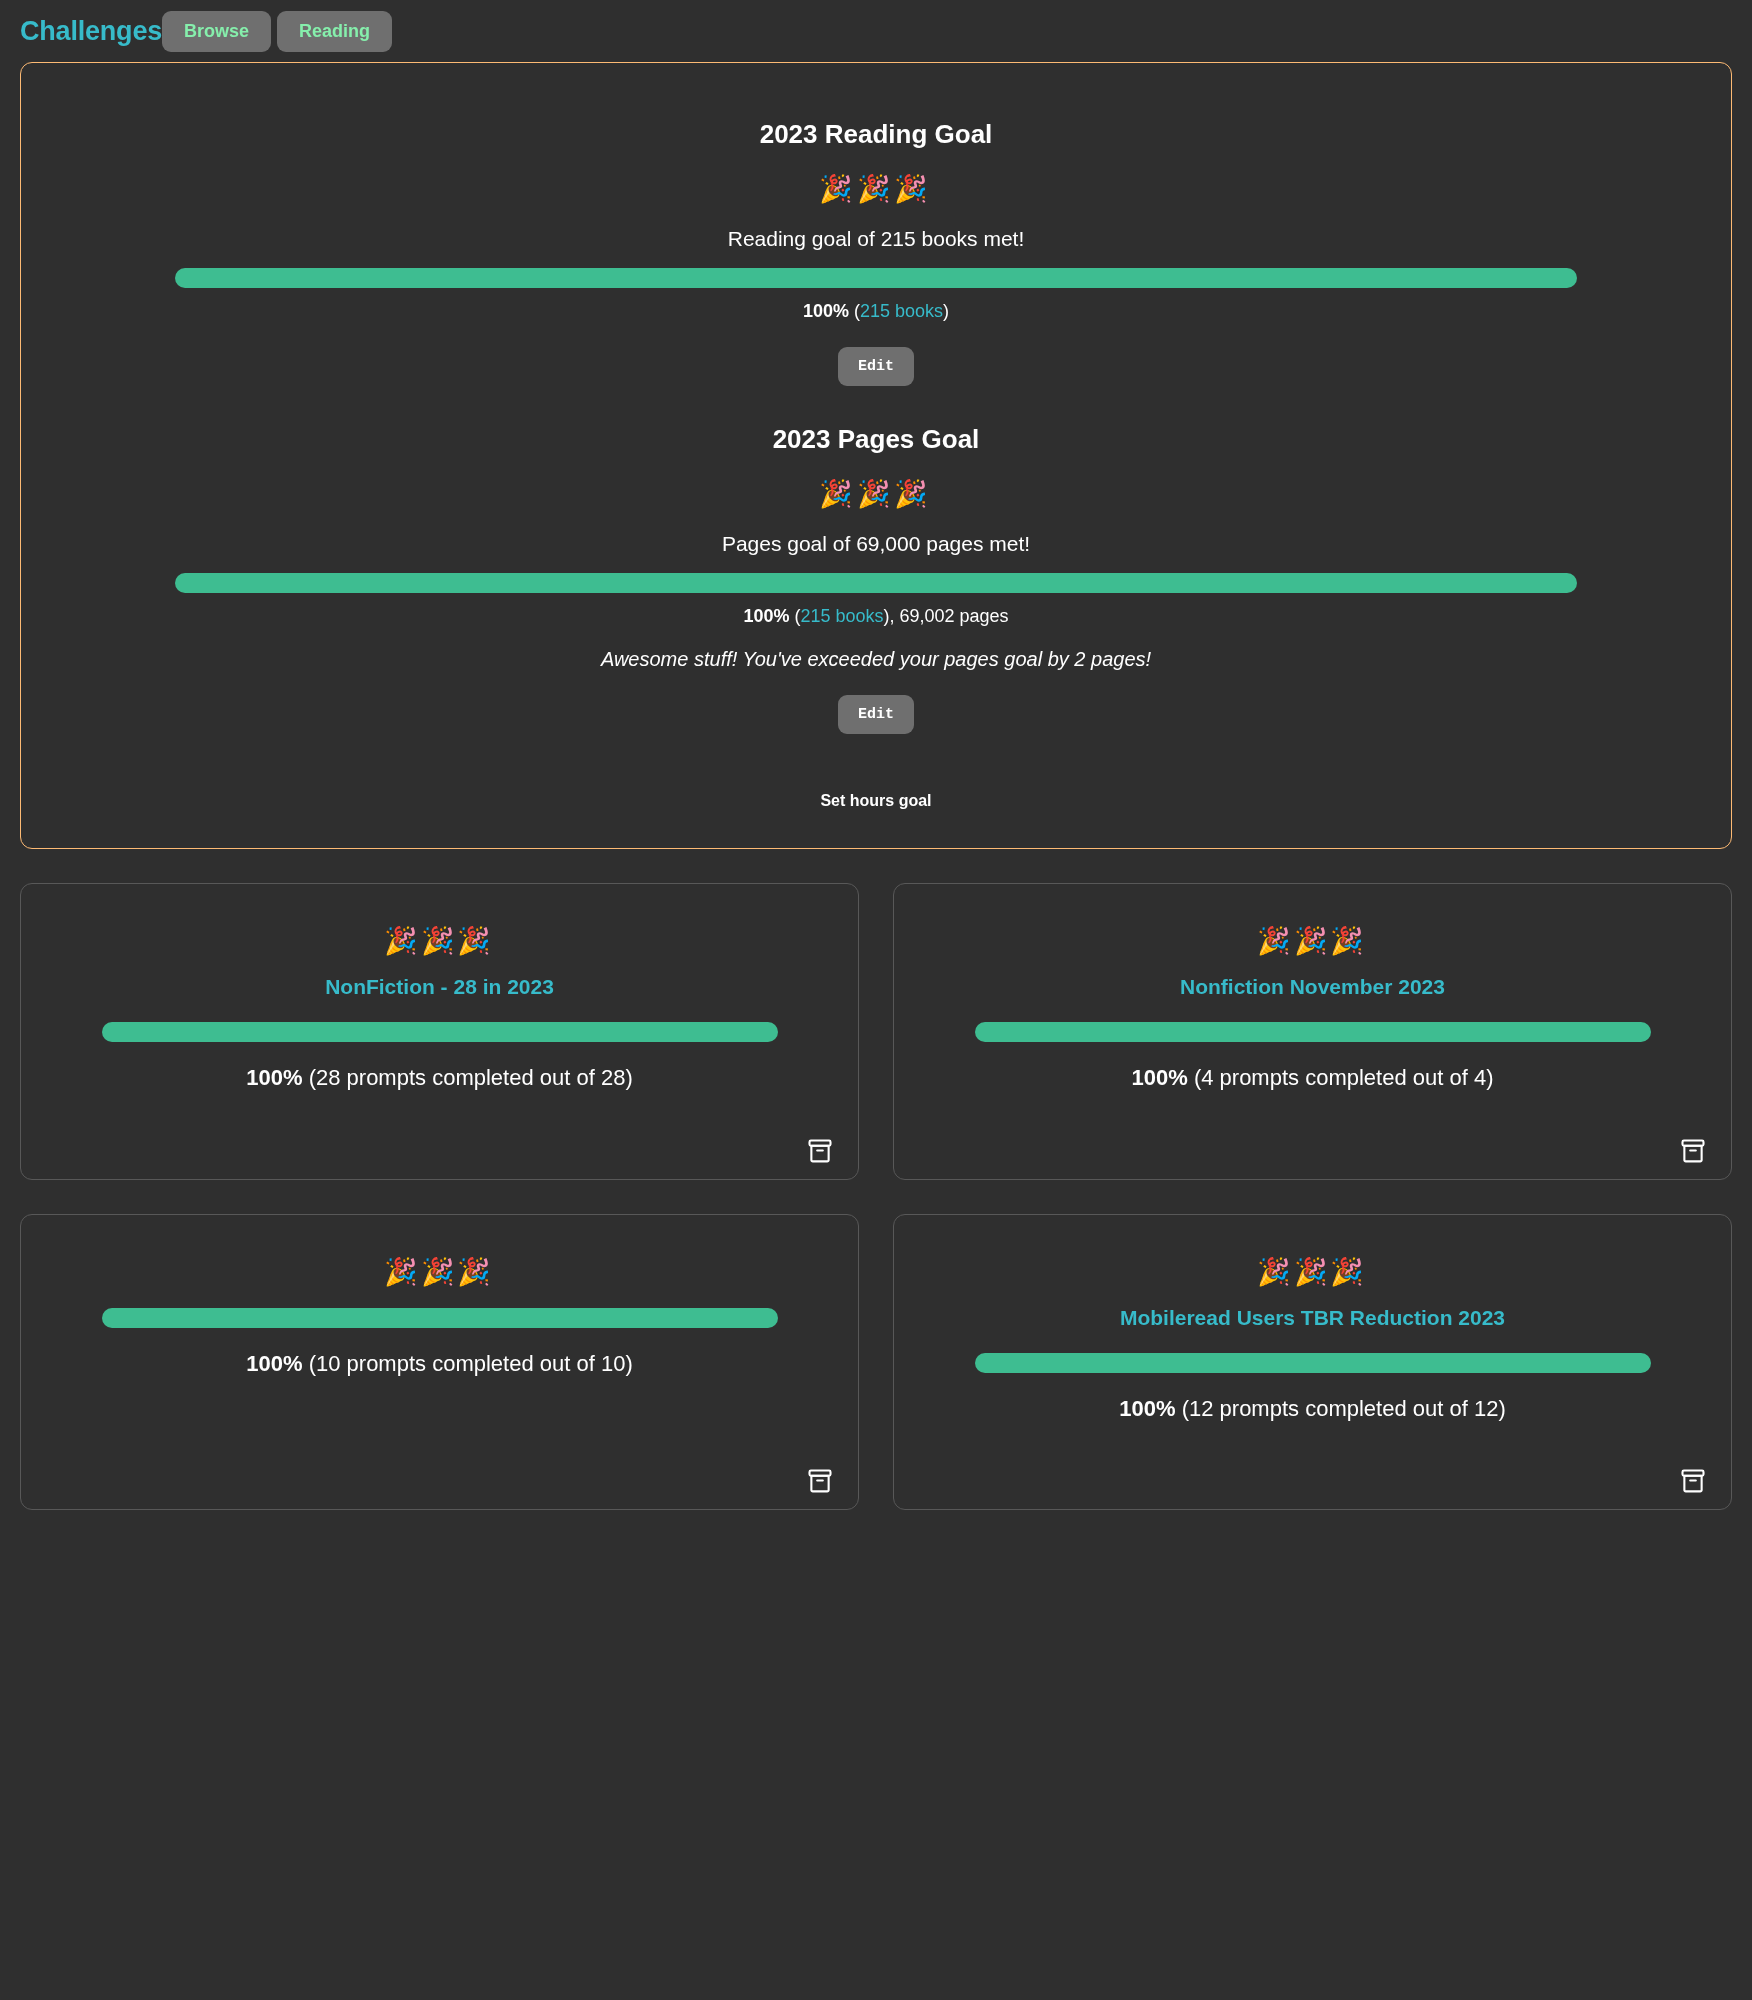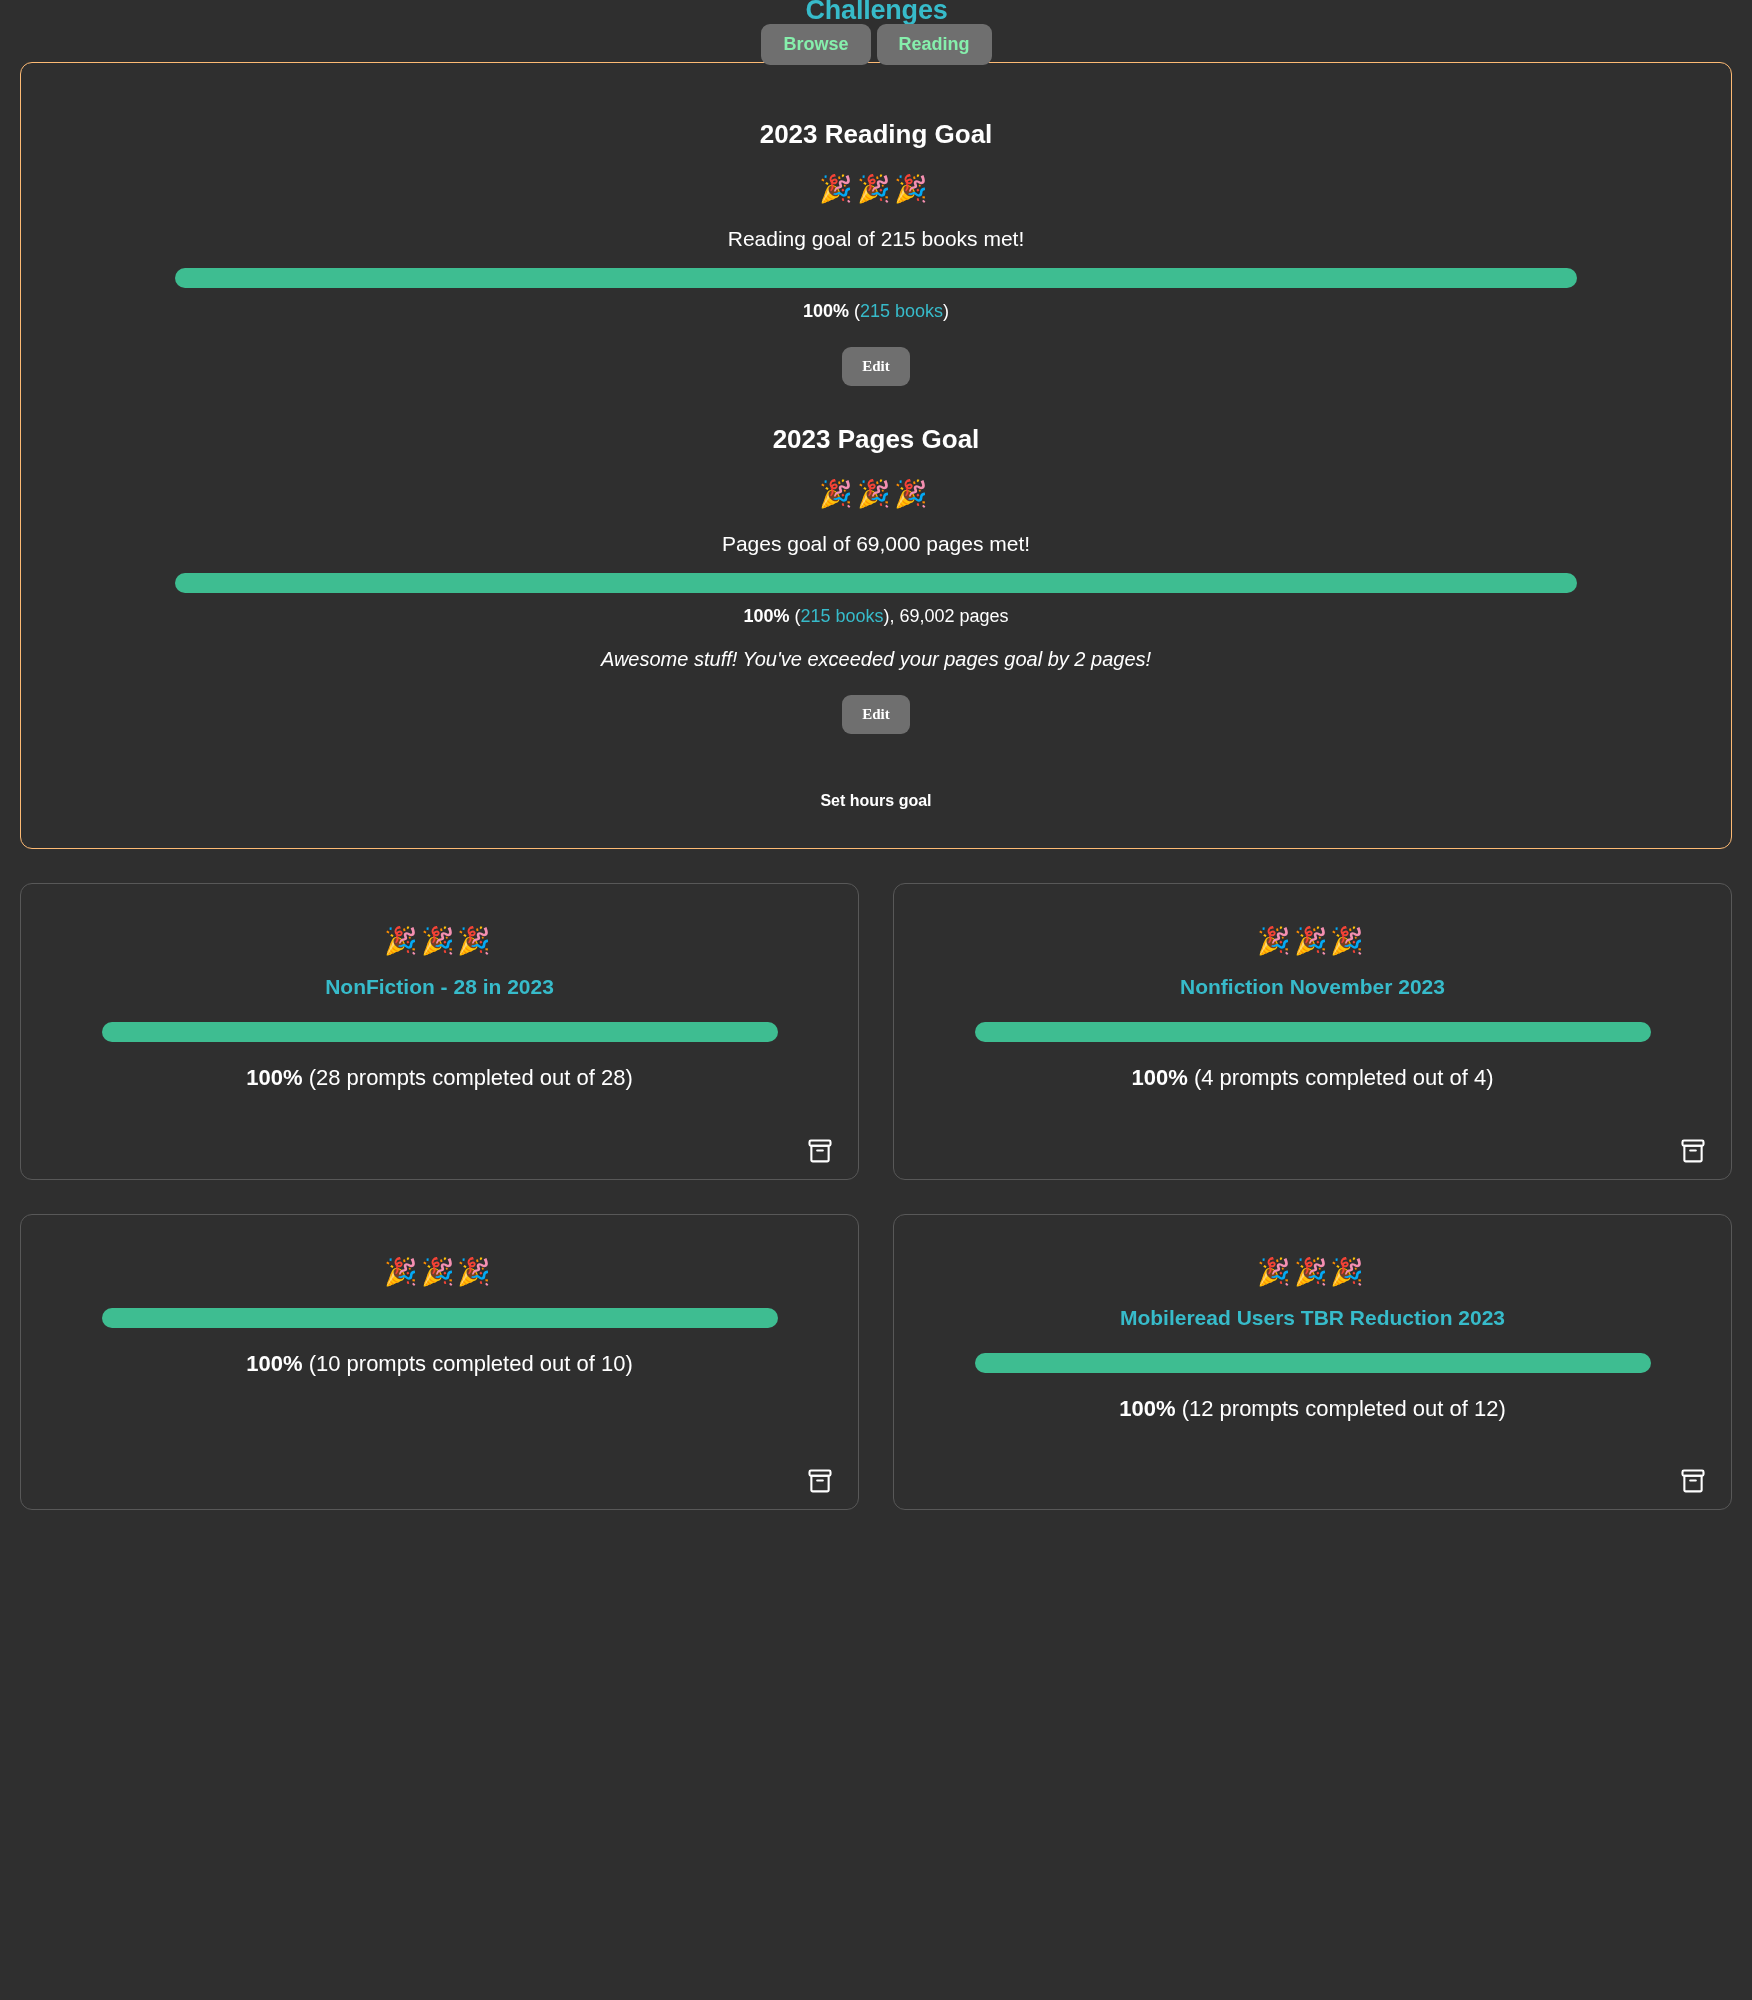--- a/index.html
+++ b/index.html
@@ -13,23 +13,22 @@
     font-family: "Liberation Sans", sans-serif;
     color: #ffffff;
     -webkit-font-smoothing: antialiased;
   }
 
   
   .header {
     height: 62px;
     display: flex;
     align-items: center;
-    justify-content: center;
+    justify-content: flex-start;
     padding: 0 19px 0 20px;
-    flex-direction: column;
   }
   .page-title {
     font-size: 27px;
     font-weight: 700;
     color: #37bbca;
     letter-spacing: -0.2px;
     line-height: 1;
   }
   .header-actions {
     display: flex;
@@ -107,21 +106,21 @@
     line-height: 1.3;
   }
 
   .edit-btn {
     display: inline-block;
     margin-top: 23px;
     background: #6f6f6f;
     color: #ffffff;
     border: none;
     border-radius: 9px;
-    font-family: Liberation Serif, serif;
+    font-family: Liberation Mono, monospace;
     font-size: 15px;
     font-weight: 700;
     padding: 12px 20px;
     cursor: pointer;
     line-height: 1;
   }
 
   .goal-gap { height: 38px; }
 
   .hours-goal-row {

